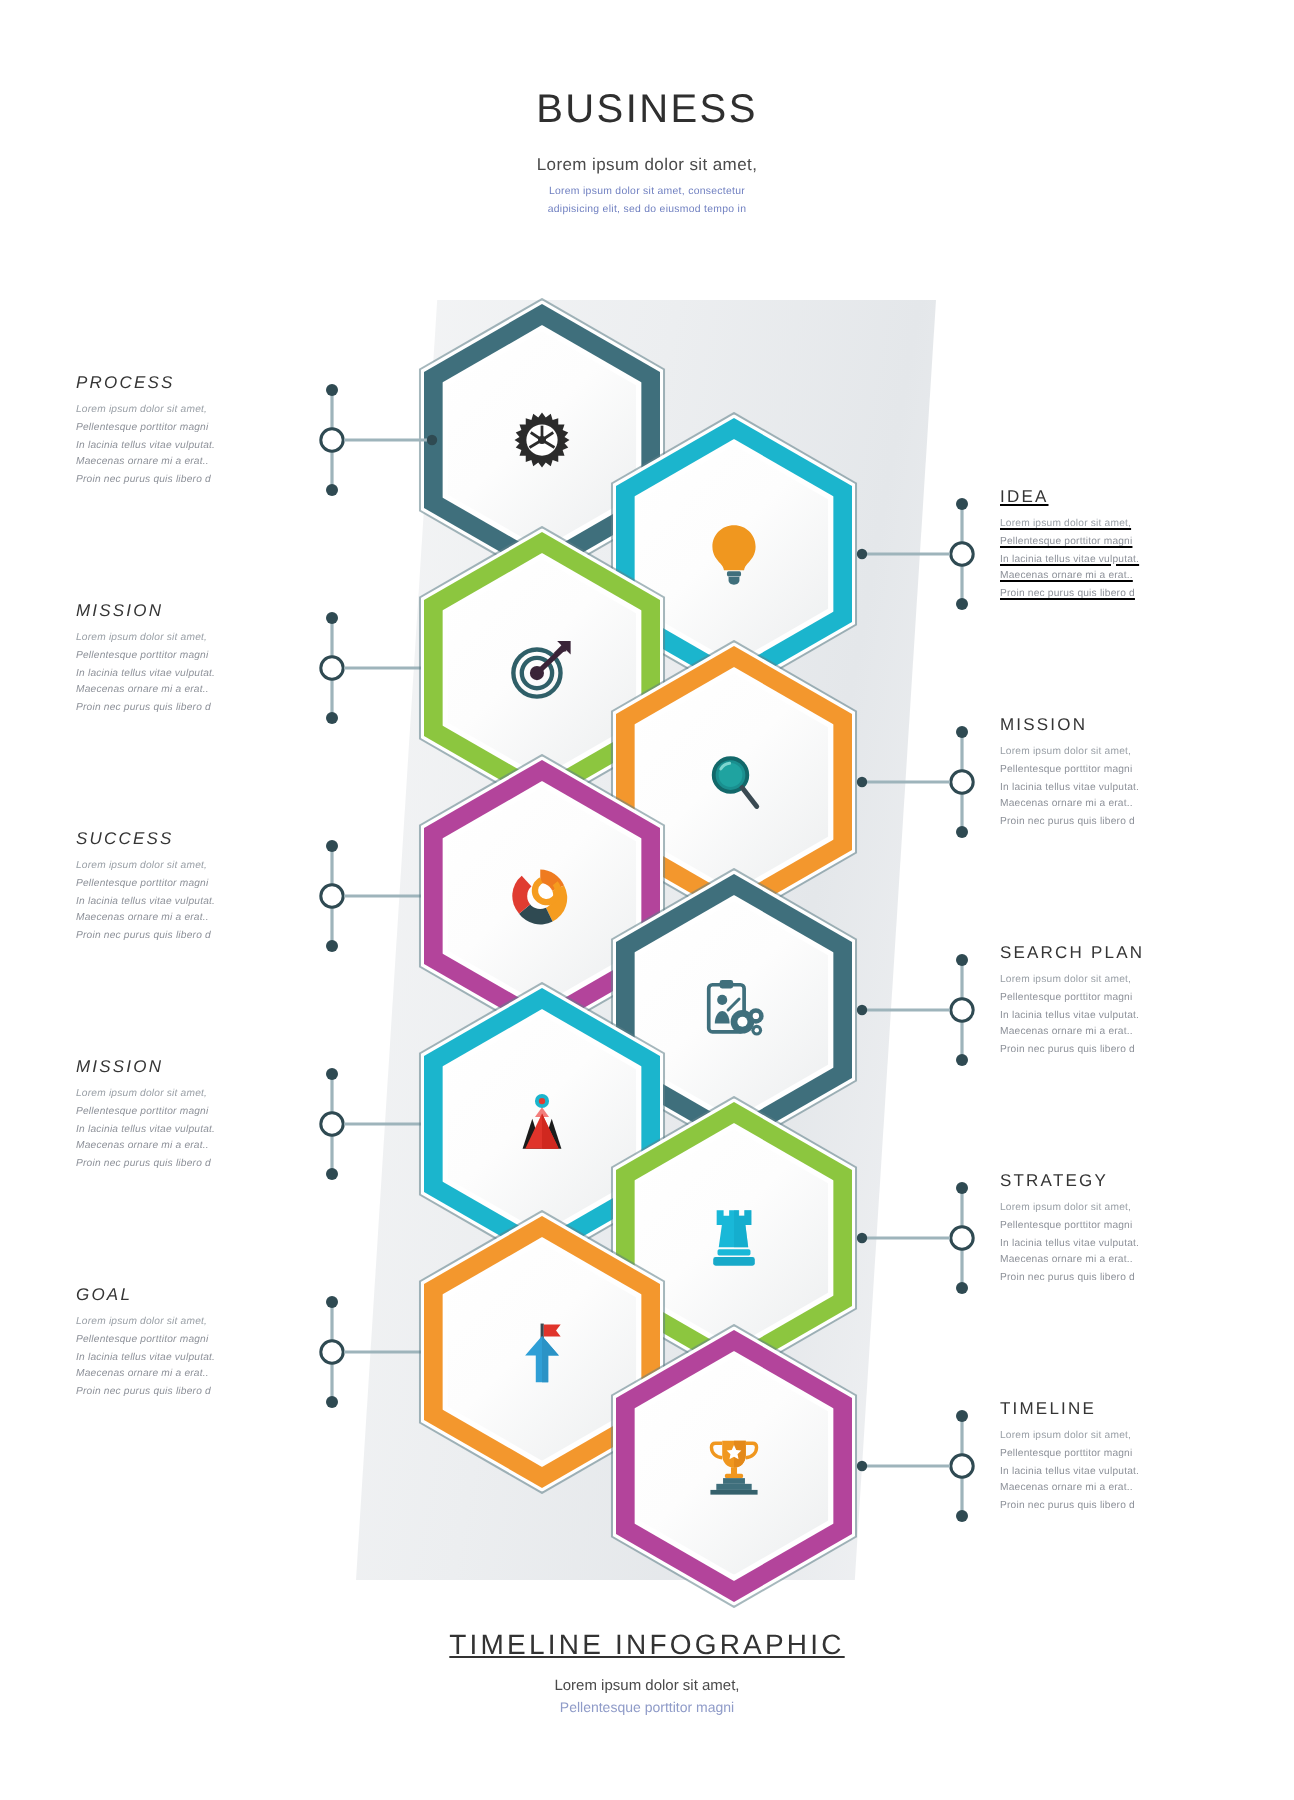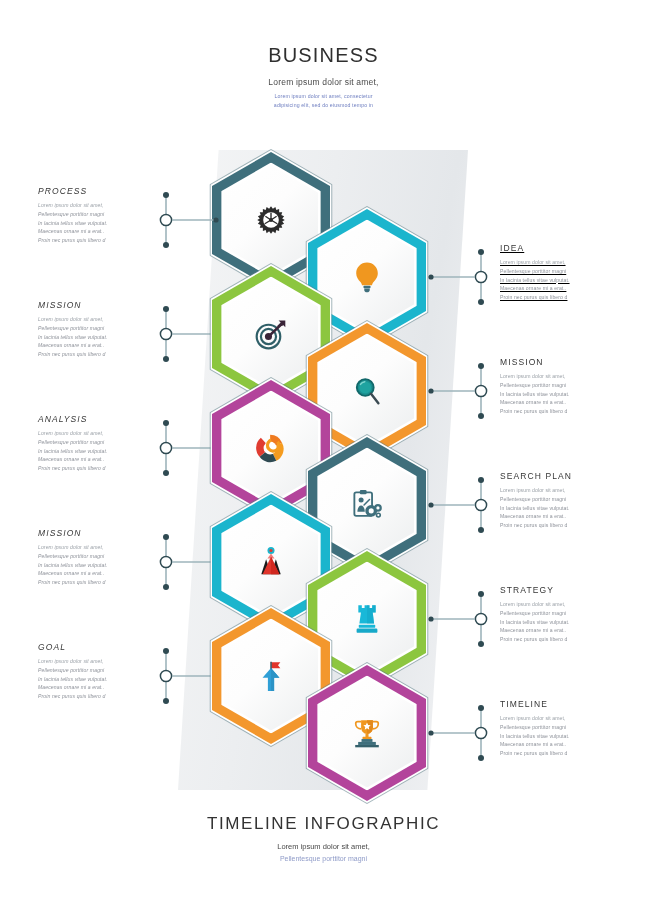--- a/index.html
+++ b/index.html
@@ -35,21 +35,21 @@
   }
   .h-lead {
     font-size: 8.5px; color: #4a4a4a; margin-top: 10px; letter-spacing: .2px;
   }
   .h-small {
     font-size: 5.2px; color: #6f7fc0; margin-top: 5px; line-height: 1.65; letter-spacing: .15px;
   }
 
   
   .footer { position: absolute; top: 814px; left: 0; width: 647px; text-align: center; z-index: 6; }
-  .f-title { font-size: 17px; letter-spacing: 1.6px; color: #333; }
+  .f-title { font-size: 14px; letter-spacing: 1.6px; color: #333; text-decoration: underline; }
   .f-lead { font-size: 7.5px; color: #4a4a4a; margin-top: 8px; }
   .f-small { font-size: 7px; color: #8f9bc8; margin-top: 4px; }
 
   
   .hex {
     position: absolute;
     width: 118px; height: 136px;
     z-index: 3;
   }
   .hex .ring, .hex .band-col, .hex .inner, .hex .outline {
@@ -284,21 +284,21 @@
         <svg width="64" height="60">
          <line x1="8" y1="6" x2="8" y2="54" stroke="#9eb4bb" stroke-width="1.6"></line>
          <circle cx="8" cy="5" r="3" fill="#2f4a52"></circle>
          <circle cx="8" cy="55" r="3" fill="#2f4a52"></circle>
          <circle cx="8" cy="30" r="5.6" fill="#ffffff" stroke="#2f4a52" stroke-width="1.5"></circle>
          <line x1="14" y1="30" x2="58" y2="30" stroke="#9eb4bb" stroke-width="1.6"></line>
          <circle cx="58" cy="30" r="2.6" fill="#2f4a52"></circle>
        </svg>
       </div>
       <div class="lbl left" style="left: 38px; top: 414px;">
-        <div class="cap">ANALYSIS</div>
+        <div class="cap">SUCCESS</div>
      <div class="body">
        <div class="l1">Lorem ipsum dolor sit amet,</div>
        <div>Pellentesque porttitor magni</div>
        <div>In lacinia tellus vitae vulputat.</div>
        <div>Maecenas ornare mi a erat..</div>
        <div>Proin nec purus quis libero d</div>
      </div>
       </div>
       <div class="hex" style="left: 308px; top: 437px; z-index: 8;">
         <div class="outline"></div>

